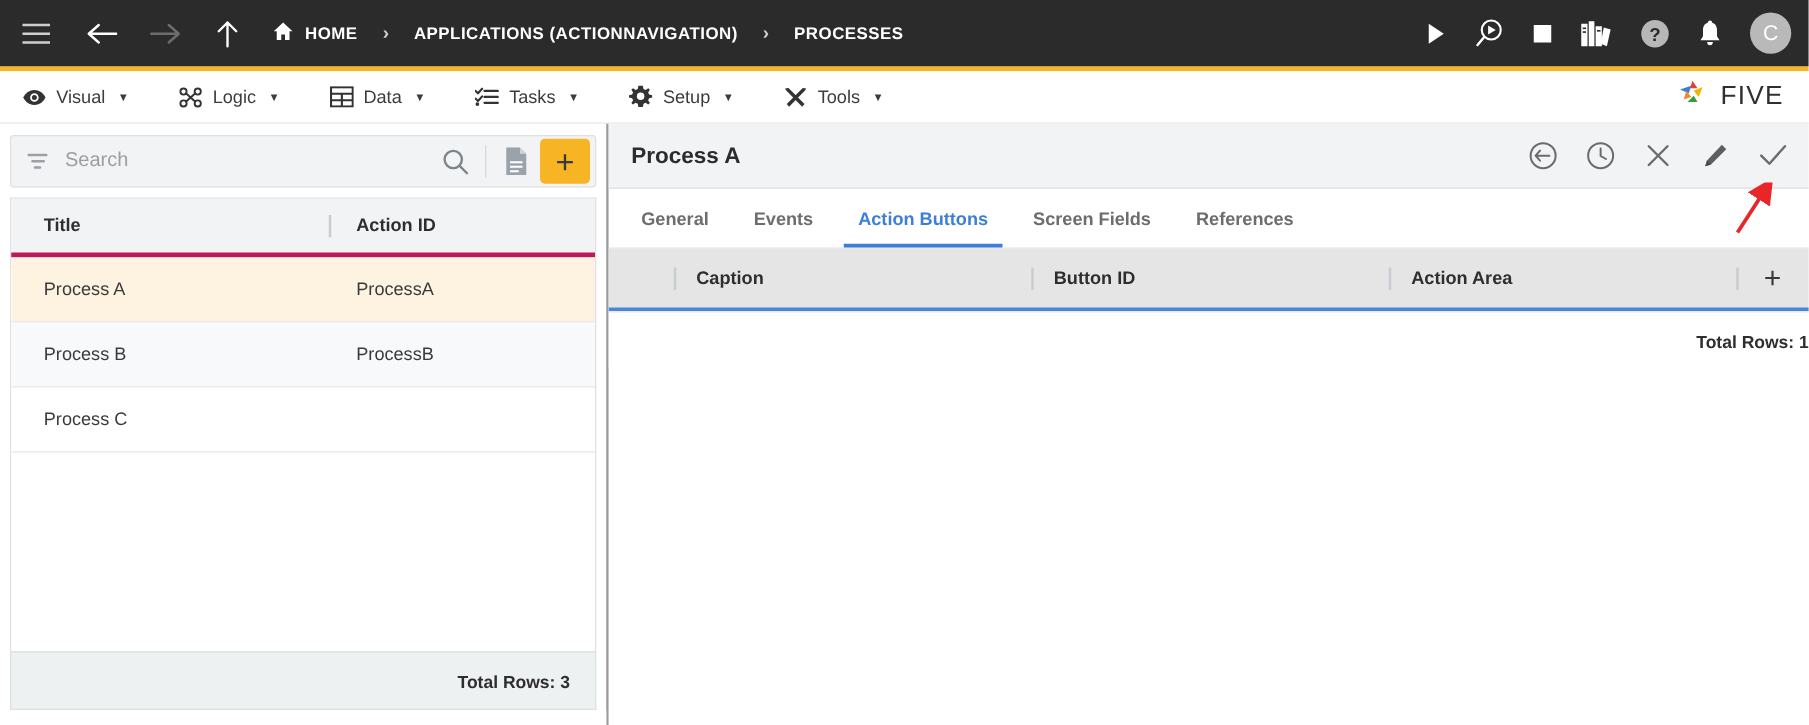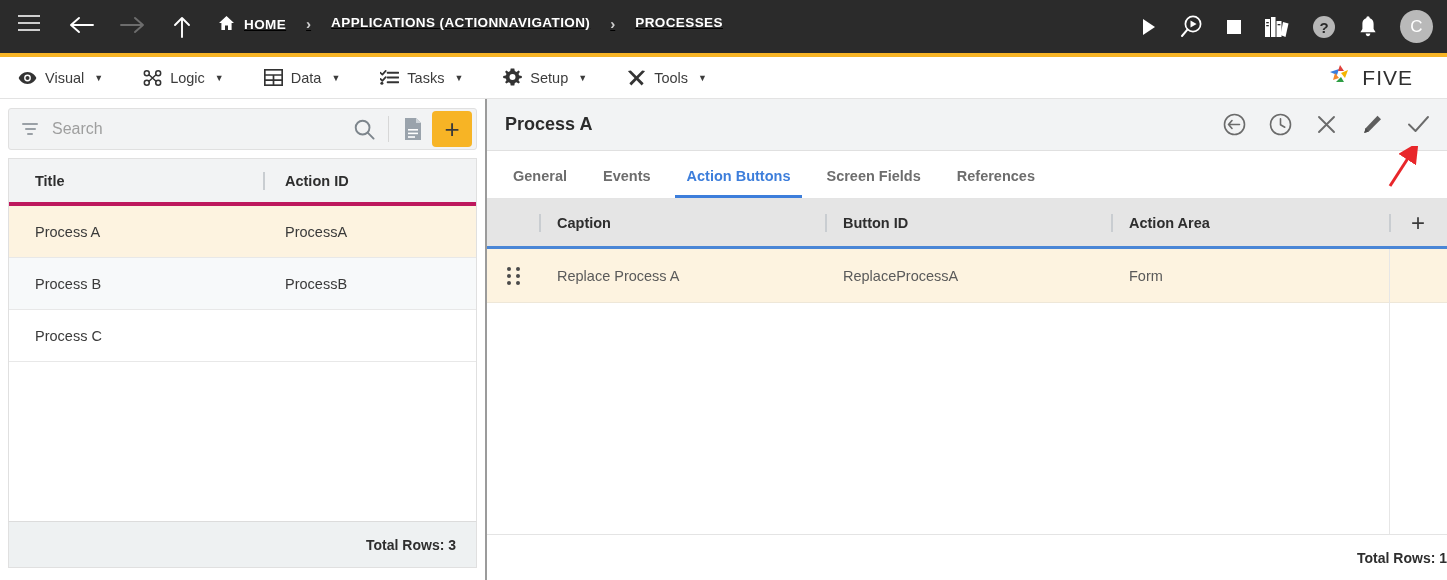--- a/index.html
+++ b/index.html
@@ -12,21 +12,21 @@
 
   
   .topbar {
     height: 53px;
     background: #2b2b2b;
     display: flex;
     align-items: center;
     padding: 0 14px 0 18px;
     position: relative;
   }
-  .topbar-left { display: flex; align-items: flex-start; flex: 1; min-width: 0; text-decoration: underline; }
+  .topbar-left { display: flex; align-items: center; flex: 1; min-width: 0; }
   .topbar-right { display: flex; align-items: center; gap: 22px; }
 
   .tb-icon {
     color: #ffffff;
     display: flex; align-items: center; justify-content: center;
     cursor: pointer;
   }
   .hamburger { width: 22px; height: 16px; display:flex; flex-direction:column; justify-content:space-between; margin-right: 28px;}
   .hamburger i { display:block; height:2px; background:#cfcfcf; width:100%; }
 
@@ -60,21 +60,21 @@
   }
   .menu-item {
     display: flex; align-items: center; gap: 8px;
     margin-right: 40px; cursor: pointer;
     color: #3c3c3c; font-size: 14.5px; font-weight: 400;
   }
   .menu-item .mi-caret { font-size: 9px; color: #3c3c3c; margin-left: 2px;}
   .menu-ico { width: 19px; height: 19px; display:flex; align-items:center; justify-content:center; color:#333; }
 
   .five-logo {
-    position: absolute; right: 34px; top: 50%; transform: translateY(-50%);
+    position: absolute; right: 20px; top: 50%; transform: translateY(-50%);
     display: flex; align-items: center; gap: 6px;
   }
   .five-text { font-size: 21px; letter-spacing: 1px; color: #2f2f2f; font-weight: 400; }
 
   
   .workspace {
     display: flex;
     height: calc(580px - 53px - 4px - 42px);
     background: #ffffff;
   }
@@ -493,39 +493,20 @@
 
     <div class="rp-grid">
       <div class="rg-head">
         <div class="rg-handle-col"></div>
         <div class="rgh cap">Caption</div>
         <div class="rgh bid">Button ID</div>
         <div class="rgh area">Action Area</div>
         <div class="rgh plus">+</div>
       </div>
 
-      <div class="rg-body">
-        <div class="vline-right"></div>
-        <div class="rg-row">
-          <div class="drag-dots">
-            <div class="dots-grid">
-                <span></span>
-                <span></span>
-                <span></span>
-                <span></span>
-                <span></span>
-                <span></span>
-              </div>
-          </div>
-          <div class="rg-cell cap">Replace Process A</div>
-          <div class="rg-cell bid">ReplaceProcessA</div>
-          <div class="rg-cell area">Form</div>
-          <div class="rg-cell tail"></div>
-        </div>
-      </div>
 
       <div class="rp-footer">
         <span>Total Rows: 1</span>
       </div>
     </div>
   </div>
 </div>
 
 <svg class="annot" style="left:1368px; top:146px;" width="60" height="42" viewBox="0 0 60 42">
   <defs>

